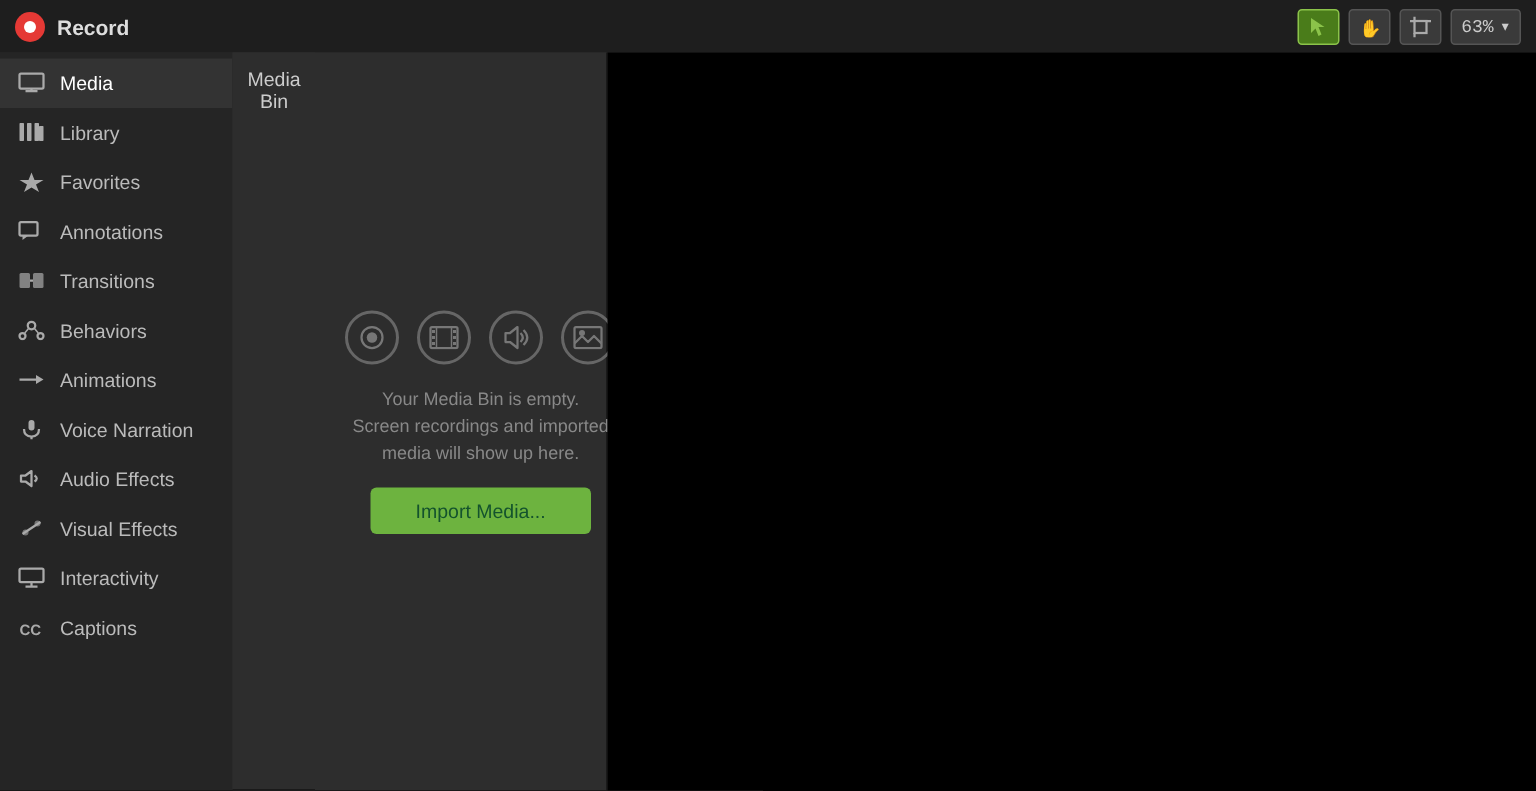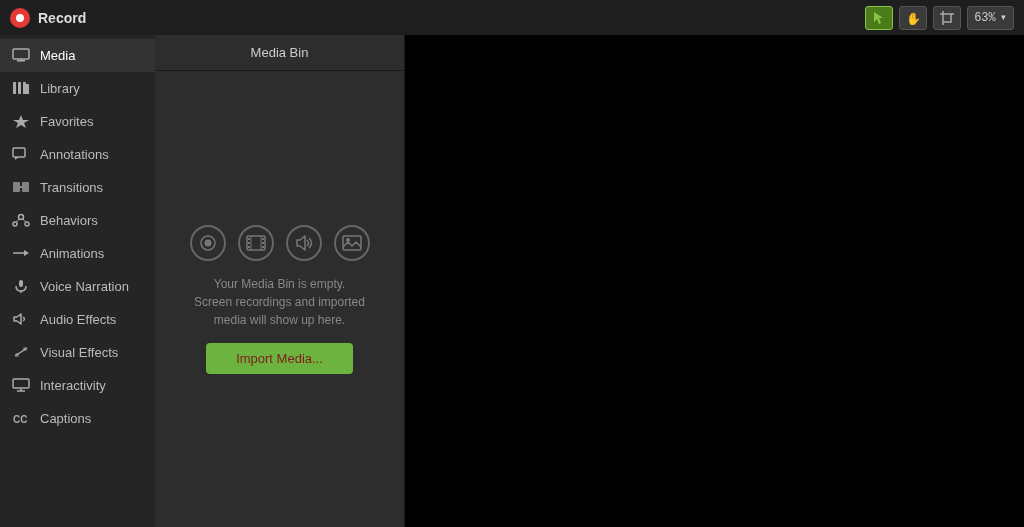--- a/index.html
+++ b/index.html
@@ -119,21 +119,21 @@
       justify-content: center;
     }
 
     
     #media-panel {
       width: 250px;
       background: #2d2d2d;
       flex-shrink: 0;
       border-right: 1px solid #1a1a1a;
       display: flex;
-      flex-direction: column;
+      flex-direction: row;
     }
     .panel-header {
       text-align: center;
       padding: 10px;
       font-size: 13px;
       color: #ccc;
       border-bottom: 1px solid #1a1a1a;
       background: #2d2d2d;
     }
     .media-bin-content {
@@ -164,21 +164,21 @@
     .media-bin-text {
       text-align: center;
       color: #888;
       font-size: 12px;
       line-height: 1.5;
     }
     .import-btn {
       background: #6db33f;
       border: none;
       border-radius: 4px;
-      color: #7f1d1d;
+      color: #14532d;
       font-size: 13px;
       padding: 8px 30px;
       cursor: pointer;
       font-weight: 500;
     }
 
     
     #preview {
       flex: 1;
       background: #000;

